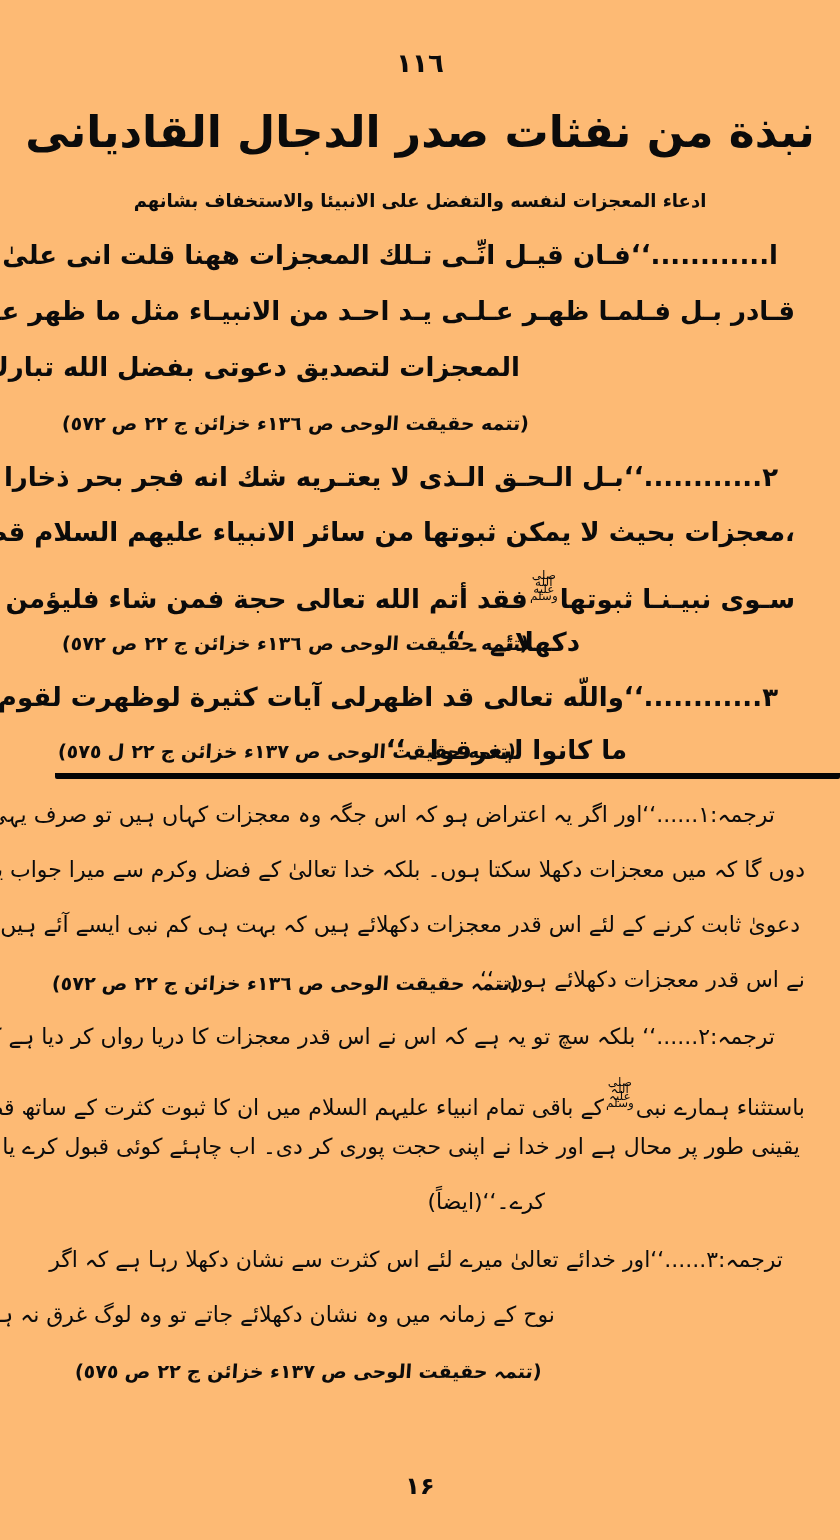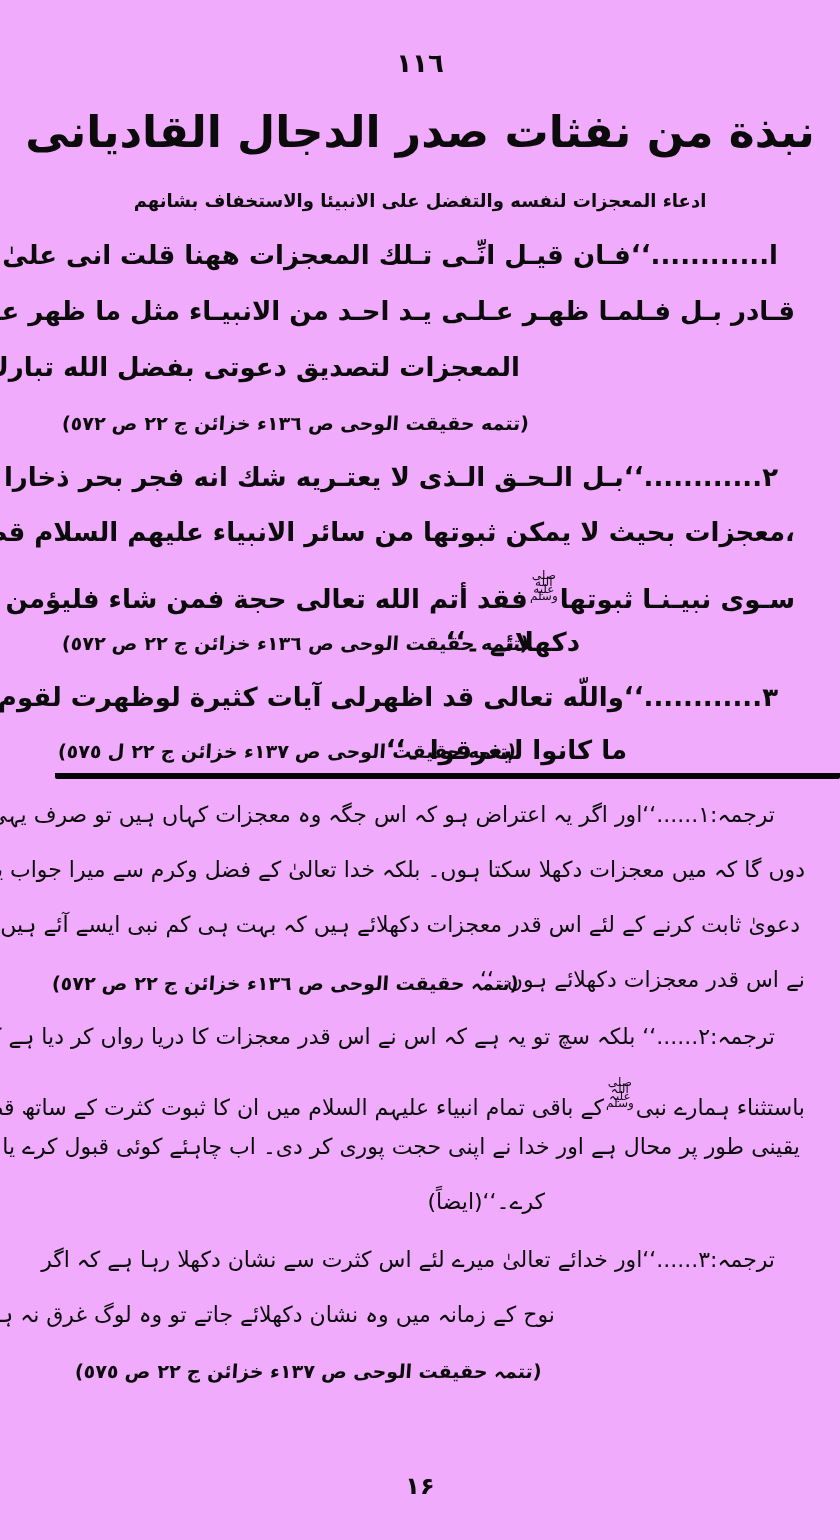--- a/index.html
+++ b/index.html
@@ -1,20 +1,20 @@
 <!DOCTYPE html>
 <html><head>
 <meta charset="utf-8">
 <style>
   html,body{margin:0;padding:0;background:#e8e8e4;}
   .page{
     position:relative;
     width:840px;height:1540px;
     margin:0 auto;
-    background:#f0abfc;
+    background:#fdba74;
     overflow:hidden;
     font-family:"DejaVu Sans",sans-serif;
     color:#0b0b0b;
   }
   .center{position:absolute;left:0;right:0;text-align:center;}
   .pgnum{font-weight:bold;font-size:26px;letter-spacing:2px;}
   .title{font-size:44px;font-weight:bold;direction:rtl;margin:16px;}
   .subtitle{font-size:18px;font-weight:bold;direction:rtl;}
   .line{
     position:absolute;
@@ -81,19 +81,19 @@
   <div class="line ur" style="top:857px;right:35px">دوں گا کہ میں معجزات دکھلا سکتا ہوں۔ بلکہ خدا تعالیٰ کے فضل وکرم سے میرا جواب یہ ہے کہ میرا</div>
   <div class="line ur" style="top:912px;right:40px">دعویٰ ثابت کرنے کے لئے اس قدر معجزات دکھلائے ہیں کہ بہت ہی کم نبی ایسے آئے ہیں جنہوں</div>
   <div class="line ur" style="top:967px;right:35px">نے اس قدر معجزات دکھلائے ہوں۔‘‘</div>
   <div class="cite" style="top:972px;left:52px">(تتمہ حقیقت الوحی ص ١٣٦ء خزائن ج ٢٢ ص ٥٧٢)</div>
 
   <div class="line ur" style="top:1024px;right:65px">ترجمہ:۲......‘‘ بلکہ سچ تو یہ ہے کہ اس نے اس قدر معجزات کا دریا رواں کر دیا ہے کہ</div>
   <div class="line ur" style="top:1079px;right:35px"><span>باستثناء ہمارے نبی</span><span class="saw">صلی اللہ علیہ وسلم</span><span>کے باقی تمام انبیاء علیہم السلام میں ان کا ثبوت کثرت کے ساتھ قطعی اور</span></div>
   <div class="line ur" style="top:1134px;right:40px">یقینی طور پر محال ہے اور خدا نے اپنی حجت پوری کر دی۔ اب چاہئے کوئی قبول کرے یا نہ</div>
   <div class="line ur" style="top:1189px;right:295px">کرے۔‘‘(ایضاً)</div>
 
-  <div class="line ur" style="top:1247px;right:65px">ترجمہ:۳......‘‘اور خدائے تعالیٰ میرے لئے اس کثرت سے نشان دکھلا رہا ہے کہ اگر</div>
+  <div class="line ur" style="top:1247px;right:57px">ترجمہ:۳......‘‘اور خدائے تعالیٰ میرے لئے اس کثرت سے نشان دکھلا رہا ہے کہ اگر</div>
   <div class="line ur" style="top:1302px;right:285px">نوح کے زمانہ میں وہ نشان دکھلائے جاتے تو وہ لوگ غرق نہ ہوتے۔‘‘</div>
   <div class="cite" style="top:1360px;left:75px">(تتمہ حقیقت الوحی ص ١٣٧ء خزائن ج ٢٢ ص ٥٧٥)</div>
 
   <div class="center pgnum" style="top:1472px;font-size:24px">١۶</div>
 
 </div>
 
 </body></html>

